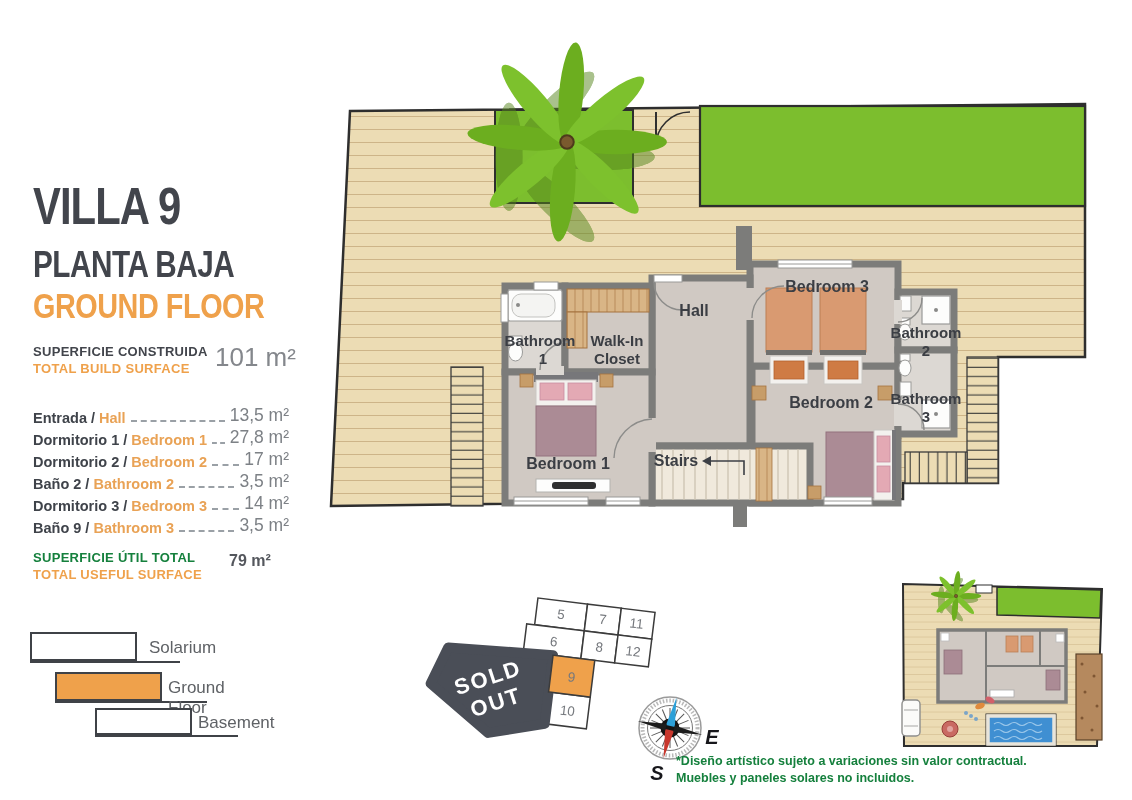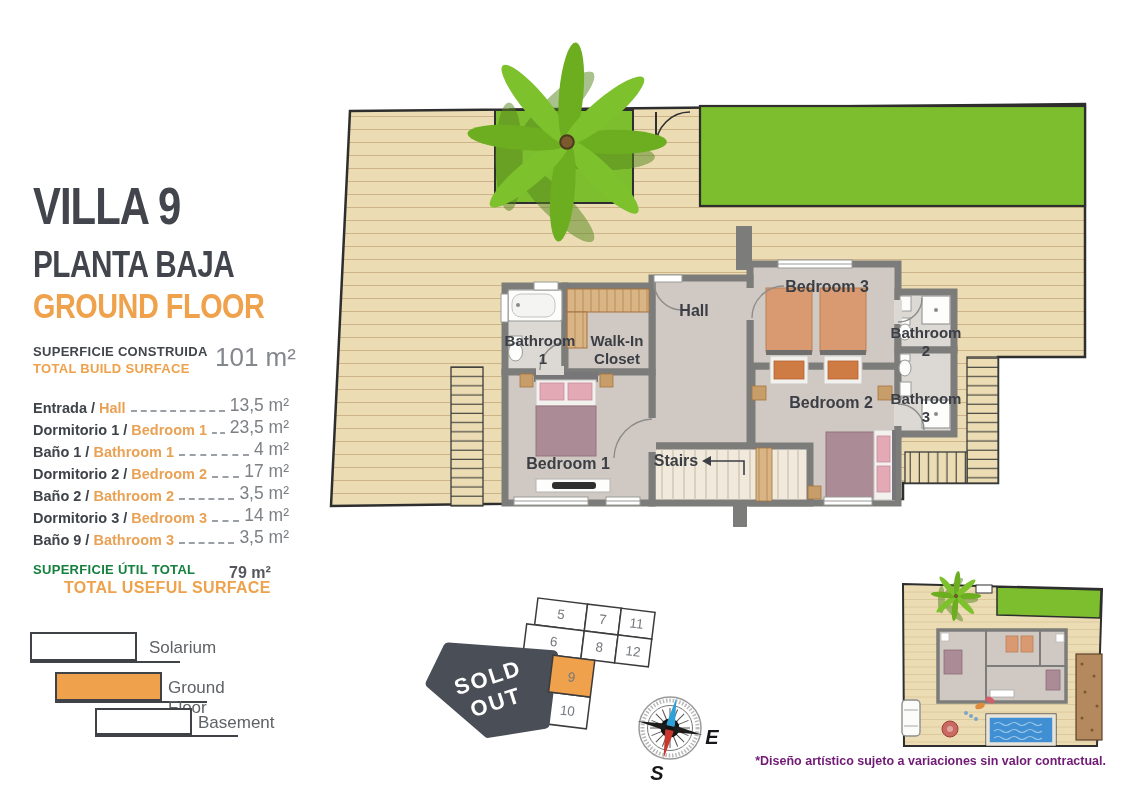--- a/index.html
+++ b/index.html
@@ -12,42 +12,42 @@
   .t-villa{font-size:44px;font-weight:bold;color:#42454c;letter-spacing:-1px;
            transform:scale(.95,1.18);transform-origin:left top;line-height:1;}
   .t-es{font-size:33px;font-weight:bold;color:#42454c;letter-spacing:-.5px;
         transform:scale(.9,1.12);transform-origin:left top;line-height:1;margin-top:22px;}
   .t-en{font-size:32px;font-weight:bold;color:#efa14b;letter-spacing:-.5px;
         transform:scale(.9,1.12);transform-origin:left top;line-height:1;margin-top:9px;}
   .surf{margin-top:24px;position:relative;}
   .surf .l1{font-size:13px;font-weight:bold;color:#42454c;letter-spacing:.3px;}
   .surf .l2{font-size:13px;font-weight:bold;color:#efa14b;letter-spacing:.3px;margin-top:2px;}
   .surf .val{position:absolute;left:182px;top:-2px;font-size:26px;color:#84878c;}
-  .roomlist{margin-top:18px;width:256px;}
+  .roomlist{margin-top:28px;width:256px;}
   .rrow{display:flex;align-items:flex-end;height:22px;white-space:nowrap;}
   .rrow .es{font-size:14.5px;font-weight:bold;color:#3f434a;}
   .rrow .en{font-size:14.5px;font-weight:bold;color:#e9a255;margin-left:4px;}
   .rrow .lead{flex:1;border-bottom:2px dashed #9aa0a6;margin:0 5px 4px 5px;min-width:12px;}
   .rrow .val{font-size:17.5px;color:#7d8186;}
   .total{margin-top:14px;position:relative;}
   .total .l1{font-size:13px;font-weight:bold;color:#15803d;letter-spacing:.3px;}
-  .total .l2{font-size:16px;font-weight:bold;color:#efa14b;letter-spacing:.3px;margin-top:2px;margin-left:31px;}
+  .total .l2{font-size:13px;font-weight:bold;color:#efa14b;letter-spacing:.3px;margin-top:2px;}
   .total .val{position:absolute;left:196px;top:2px;font-size:16px;font-weight:bold;color:#54575d;}
 
   
   .legend{position:absolute;left:30px;top:630px;width:320px;}
   .lg-row{position:absolute;}
   .lg-box{position:absolute;border:2px solid #3f4247;background:#fff;box-sizing:border-box;}
   .lg-box.orange{background:#efa14b;}
   .lg-line{position:absolute;height:2px;background:#3f4247;}
   .lg-label{position:absolute;font-size:17px;color:#5f6266;}
 
   
-  .footnote{position:absolute;right:26px;top:753px;width:430px;text-align:right;
-            font-size:12.5px;font-weight:bold;color:#701a75;line-height:1.35;}
+  .footnote{position:absolute;right:26px;top:753px;width:430px;
+            font-size:12.5px;font-weight:bold;color:#15803d;line-height:1.35;}
 
   
   text{font-family:"Liberation Sans", sans-serif;}
   .plabel{font-size:15px;font-weight:bold;fill:#3b3e44;text-anchor:middle;}
   .plabel-lg{font-size:16px;font-weight:bold;fill:#3b3e44;text-anchor:middle;}
   .cellnum{font-size:13.5px;fill:#75787d;text-anchor:middle;}
   .soldtxt{font-size:22px;font-weight:bold;fill:#ffffff;letter-spacing:2px;text-anchor:middle;}
   .compasslbl{font-size:20px;font-weight:bold;font-style:italic;fill:#17171b;text-anchor:middle;}
 </style>
 </head>
@@ -398,27 +398,21 @@
     <div class="rrow">
       <span class="es">Entrada /</span>
       <span class="en">Hall</span>
       <span class="lead"></span>
       <span class="val">13,5 m²</span>
     </div>
     <div class="rrow">
       <span class="es">Dormitorio 1 /</span>
       <span class="en">Bedroom 1</span>
       <span class="lead"></span>
-      <span class="val">23,5 m²</span>
-    </div>
-    <div class="rrow">
-      <span class="es">Baño 1 /</span>
-      <span class="en">Bathroom 1</span>
-      <span class="lead"></span>
-      <span class="val">4 m²</span>
+      <span class="val">27,8 m²</span>
     </div>
     <div class="rrow">
       <span class="es">Dormitorio 2 /</span>
       <span class="en">Bedroom 2</span>
       <span class="lead"></span>
       <span class="val">17 m²</span>
     </div>
     <div class="rrow">
       <span class="es">Baño 2 /</span>
       <span class="en">Bathroom 2</span>
@@ -461,15 +455,16 @@
   <div class="lg-row">
     <div class="lg-box" style="left:65px;top:78px;width:97px;height:27px;"></div>
     <div class="lg-line" style="left:65px;top:105px;width:143px;"></div>
     <div class="lg-label" style="left:168px;top:83px;">Basement</div>
   </div>
 </div>
 
 
 <div class="footnote">
   <div>*Diseño artístico sujeto a variaciones sin valor contractual.</div>
+  <div>Muebles y paneles solares no incluidos.</div>
 </div>
 
 </div>
 
 </body></html>

